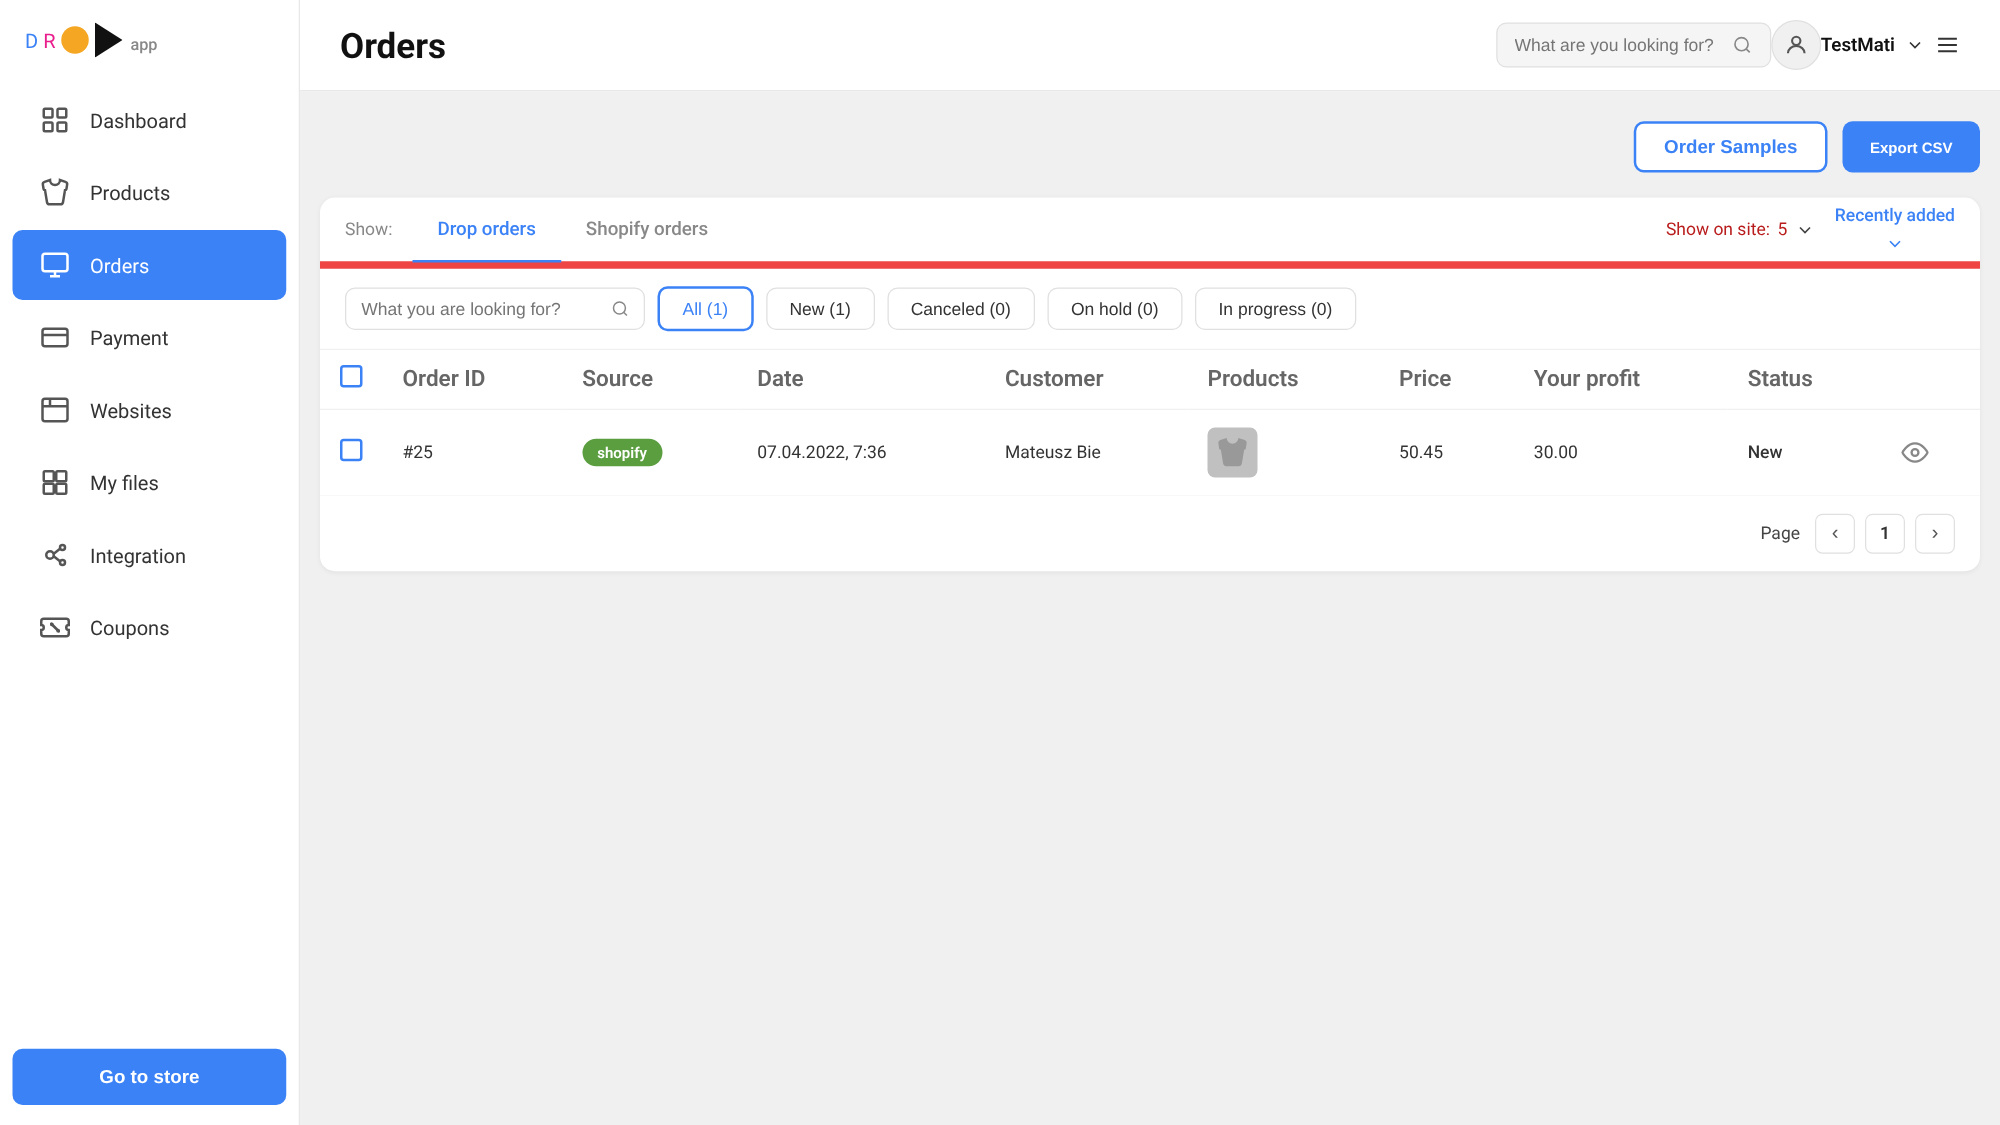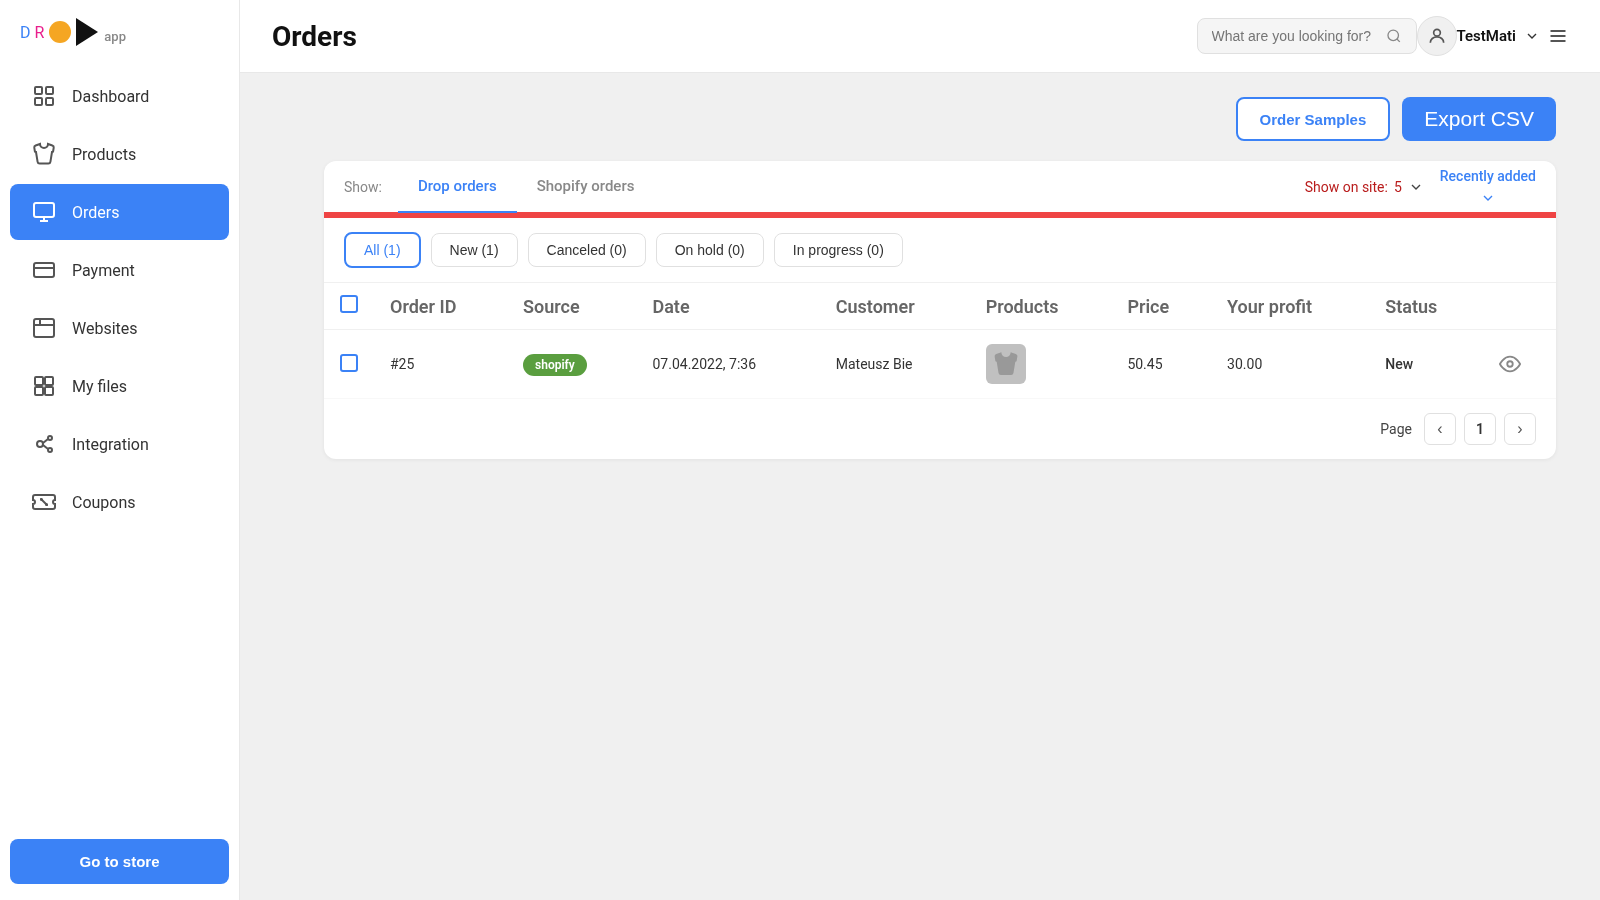--- a/index.html
+++ b/index.html
@@ -130,23 +130,22 @@
       gap: 8px;
       cursor: pointer;
       font-size: 15px;
       font-weight: 600;
       color: #111;
     }
 
     
     .content {
       flex: 1;
-      padding: 24px 44px;
+      padding: 24px 16px;
       overflow-y: auto;
-      margin-left: 40px;
     }
 
     
     .actions-row {
       display: flex;
       justify-content: flex-end;
       gap: 12px;
       margin-bottom: 20px;
     }
     .btn-outline {
@@ -158,22 +157,22 @@
       font-size: 15px;
       font-weight: 600;
       cursor: pointer;
     }
     .btn-primary {
       background: #3b82f6;
       color: #fff;
       border: none;
       border-radius: 8px;
       padding: 10px 22px;
-      font-size: 21px;
-      font-weight: 400;
+      font-size: 12px;
+      font-weight: 700;
       cursor: pointer;
     }
 
     
     .orders-card {
       background: #fff;
       border-radius: 12px;
       overflow: hidden;
       box-shadow: 0 1px 4px rgba(0,0,0,0.06);
     }
@@ -566,20 +565,27 @@
           <div class="recently-added">
             <span>Recently added</span>
             <svg width="16" height="16" viewBox="0 0 24 24" fill="none" stroke="#3b82f6" stroke-width="2">
               <polyline points="6 9 12 15 18 9"></polyline>
             </svg>
           </div>
         </div>
       </div>
 
       <div class="filters-row">
+        <div class="filter-search">
+          <input type="text" placeholder="What you are looking for?" style="">
+          <svg width="16" height="16" viewBox="0 0 24 24" fill="none" stroke="#888" stroke-width="2">
+            <circle cx="11" cy="11" r="8"></circle>
+              <line x1="21" y1="21" x2="16.65" y2="16.65"></line>
+          </svg>
+        </div>
         <button class="filter-btn active">All (1)</button>
         <button class="filter-btn">New (1)</button>
         <button class="filter-btn">Canceled (0)</button>
         <button class="filter-btn">On hold (0)</button>
         <button class="filter-btn">In progress (0)</button>
       </div>
 
       <div class="table-wrap">
         <table>
           <thead>

